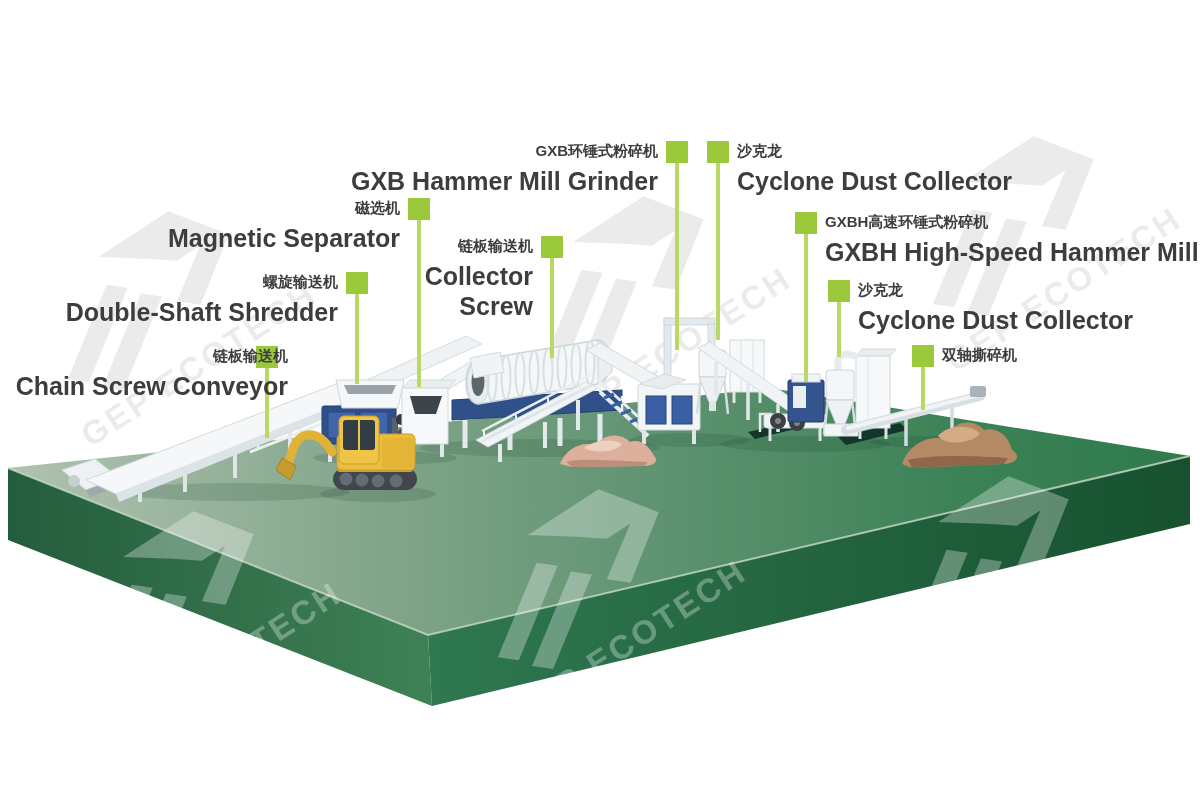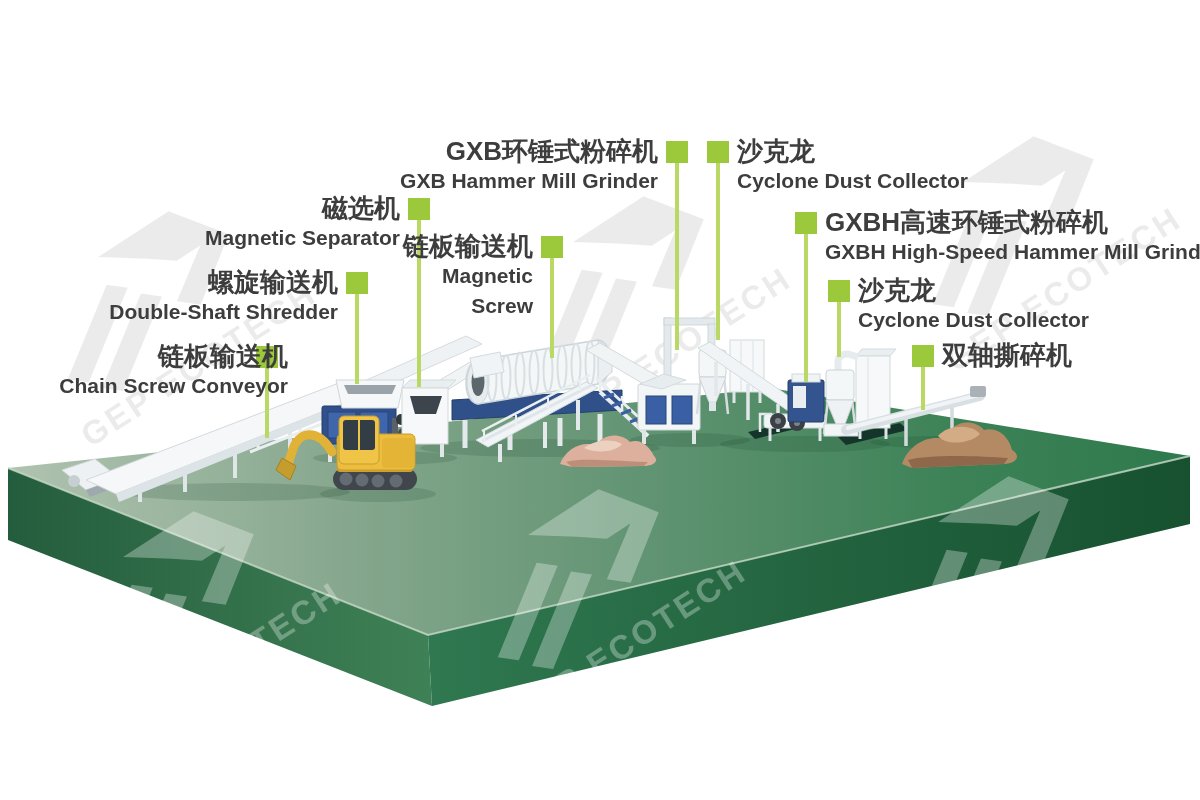--- a/index.html
+++ b/index.html
@@ -1,21 +1,21 @@
 <!DOCTYPE html>
 <html><head>
 <meta charset="utf-8">
 <style>
   html,body{margin:0;padding:0;background:#ffffff;}
   #stage{position:relative;width:1200px;height:800px;background:#ffffff;overflow:hidden;
          font-family:"Liberation Sans","DejaVu Sans",sans-serif;}
   #scene{position:absolute;left:0;top:0;}
   .label{position:absolute;font-weight:700;color:#3d3d3d;line-height:30px;white-space:nowrap;z-index:5;}
-  .label .zh{font-size:26px;}
-  .label .en{font-size:21px;}
+  .label .zh{font-size:15px;}
+  .label .en{font-size:25px;}
   .label.left-side{text-align:right;}
 </style>
 </head>
 <body>
 
 <div id="stage">
 
 <svg id="scene" width="1200" height="800" viewBox="0 0 1200 800">
   <defs>
     <linearGradient id="gTop" x1="0" y1="0.5" x2="1" y2="0.5">
@@ -287,21 +287,21 @@
 <div class="label left-side" style="right:862px;top:267px">
   <div class="zh">螺旋输送机</div>
   <div class="en">Double-Shaft Shredder</div>
 </div>
 <div class="label left-side" style="right:800px;top:193px">
   <div class="zh">磁选机</div>
   <div class="en">Magnetic Separator</div>
 </div>
 <div class="label left-side" style="right:667px;top:231px">
   <div class="zh">链板输送机</div>
-  <div class="en">Magnetic</div>
+  <div class="en">Collector</div>
   <div class="en">Screw</div>
 </div>
 <div class="label left-side" style="right:542px;top:136px">
   <div class="zh">GXB环锤式粉碎机</div>
   <div class="en">GXB Hammer Mill Grinder</div>
 </div>
 <div class="label" style="left:737px;top:136px">
   <div class="zh">沙克龙</div>
   <div class="en">Cyclone Dust Collector</div>
 </div>

